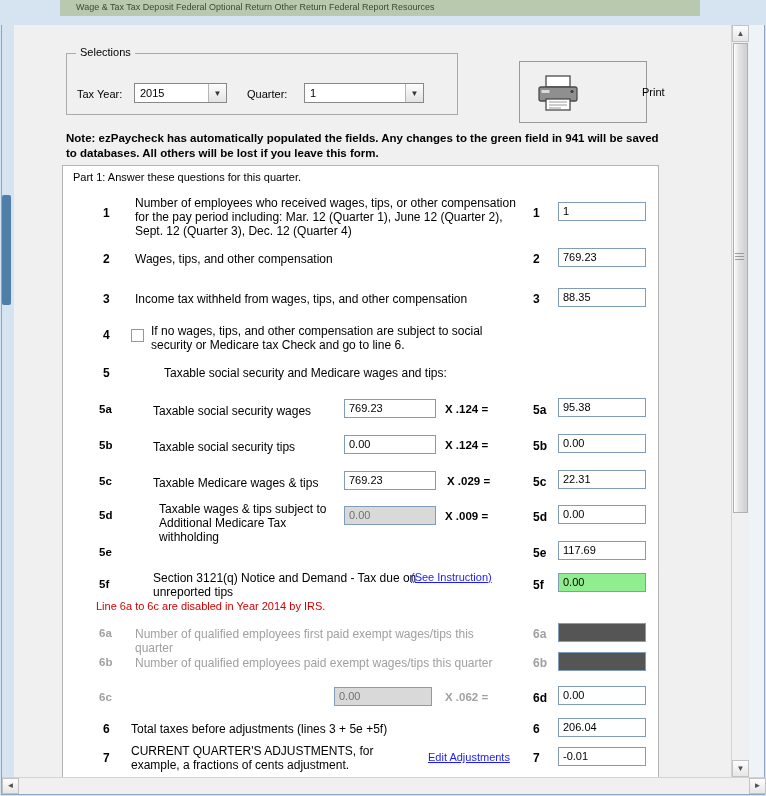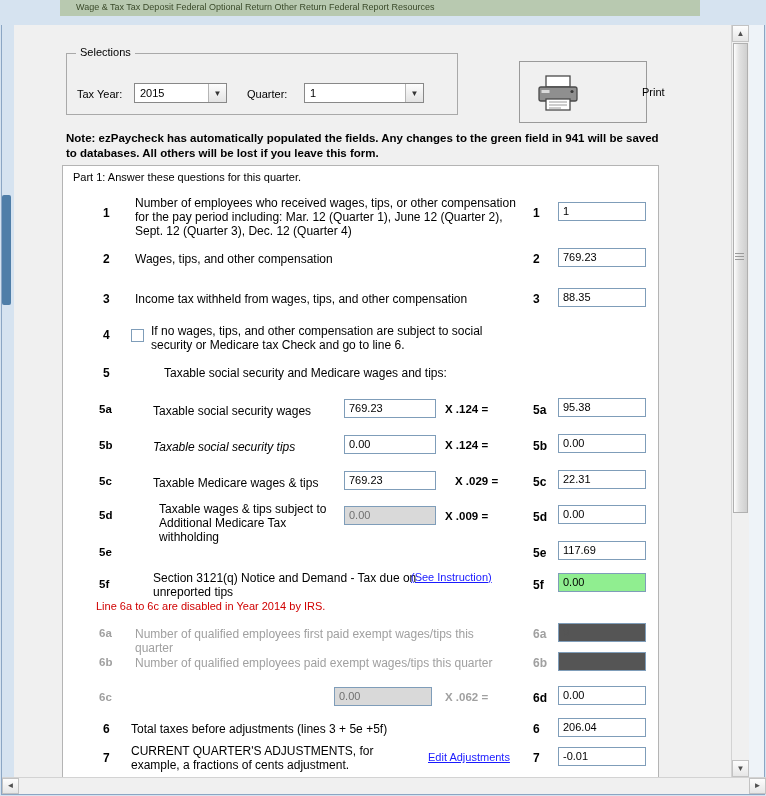--- a/index.html
+++ b/index.html
@@ -393,30 +393,30 @@
         <div class="desc" style="left:56px; top:200px; width:395px;margin-left:45px;">Taxable social security and Medicare wages and tips:</div>
 
         <div class="lineno sub" style="left:36px; top:237px;">5a</div>
         <div class="desc" style="left:90px; top:238px; width:185px;">Taxable social security wages</div>
         <div class="txt" style="left:281px; top:233px; width:92px;">769.23</div>
         <div class="mult" style="left:382px; top:237px;">X  .124 =</div>
         <div class="rightno" style="left:470px; top:237px;">5a</div>
         <div class="txt wide" style="left:495px; top:232px;">95.38</div>
 
         <div class="lineno sub" style="left:36px; top:273px;">5b</div>
-        <div class="desc" style="left:90px; top:274px; width:185px;font-style:italic;">Taxable social security tips</div>
+        <div class="desc" style="left:90px; top:274px; width:185px;">Taxable social security tips</div>
         <div class="txt" style="left:281px; top:269px; width:92px;">0.00</div>
         <div class="mult" style="left:382px; top:273px;">X  .124 =</div>
         <div class="rightno" style="left:470px; top:273px;">5b</div>
         <div class="txt wide" style="left:495px; top:268px;">0.00</div>
 
         <div class="lineno sub" style="left:36px; top:309px;">5c</div>
         <div class="desc" style="left:90px; top:310px; width:185px;">Taxable Medicare wages &amp; tips</div>
         <div class="txt" style="left:281px; top:305px; width:92px;">769.23</div>
-        <div class="mult" style="left:392px; top:309px;">X  .029 =</div>
+        <div class="mult" style="left:384px; top:309px;">X  .029 =</div>
         <div class="rightno" style="left:470px; top:309px;">5c</div>
         <div class="txt wide" style="left:495px; top:304px;">22.31</div>
 
         <div class="lineno sub" style="left:36px; top:343px;">5d</div>
         <div class="desc" style="left:96px; top:336px; width:185px;">Taxable wages &amp; tips subject to Additional Medicare Tax withholding</div>
         <div class="txt disabled" style="left:281px; top:340px; width:92px;">0.00</div>
         <div class="mult" style="left:382px; top:344px;">X  .009 =</div>
         <div class="rightno" style="left:470px; top:344px;">5d</div>
         <div class="txt wide" style="left:495px; top:339px;">0.00</div>
 

